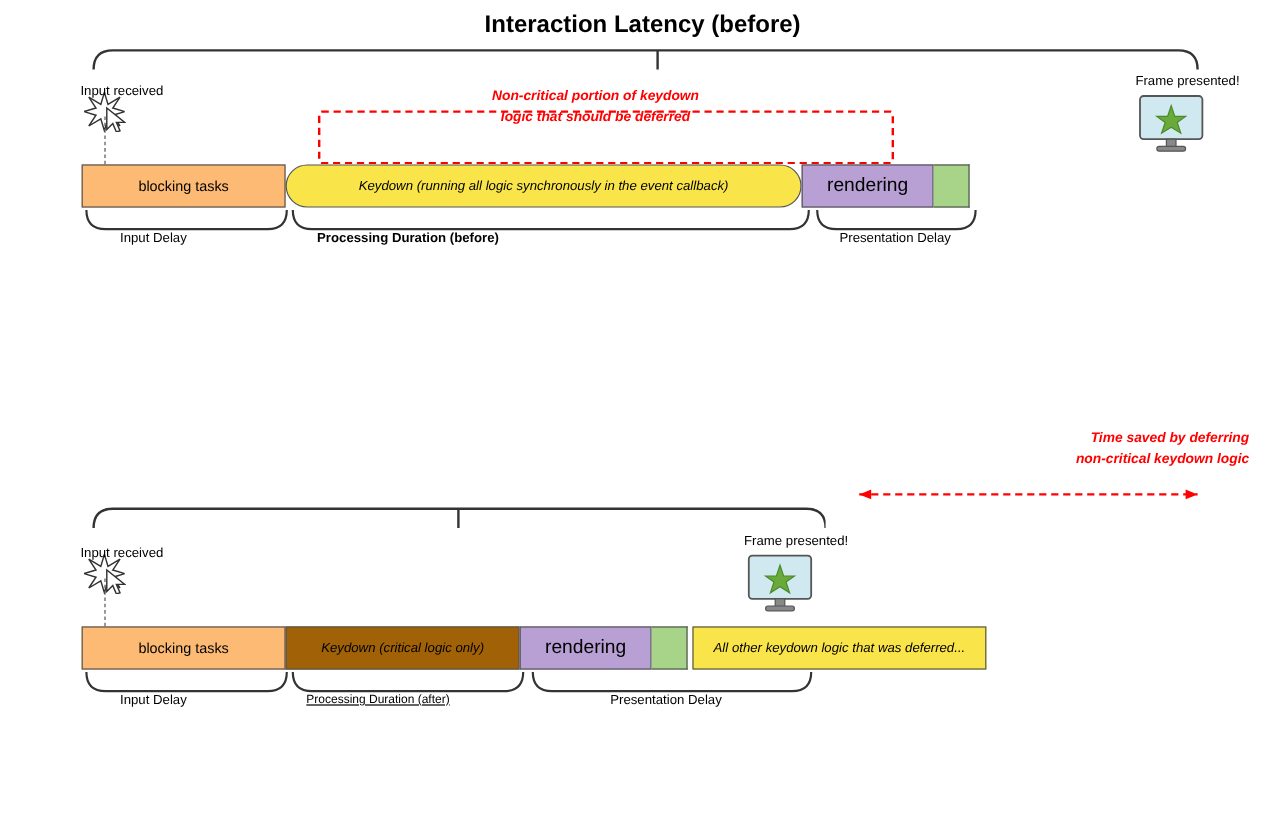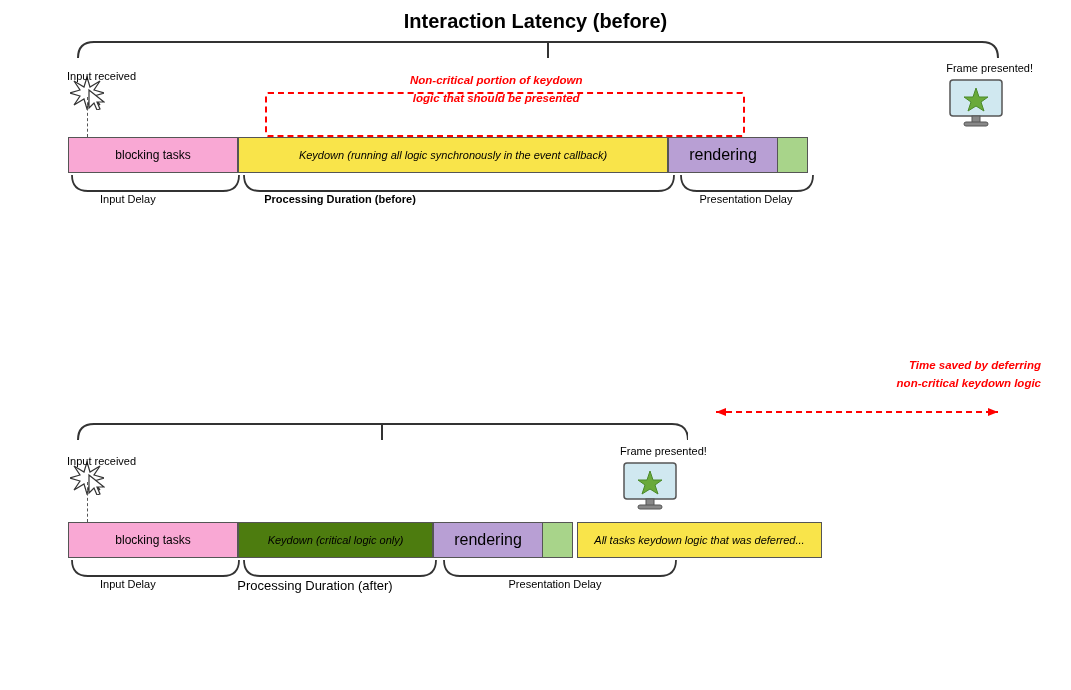--- a/index.html
+++ b/index.html
@@ -41,21 +41,21 @@
       height: 36px;
       display: flex;
       align-items: center;
       justify-content: center;
       font-size: 16px;
       border: 1.5px solid #555;
       white-space: nowrap;
     }
 
     .bar-blocking {
-      background: #f9a8d4;
+      background: #fdba74;
       width: 170px;
       font-size: 12px;
     }
     .bar-keydown-before {
       background: #f9e44a;
       width: 430px;
       font-size: 11px;
       font-style: italic;
     }
     .bar-rendering-before {
@@ -71,21 +71,21 @@
     
     .bottom-diagram {
       position: absolute;
       top: 355px;
       left: 30px;
       right: 30px;
       height: 310px;
     }
 
     .bar-keydown-after {
-      background: #4d7c0f;
+      background: #a16207;
       width: 195px;
       font-size: 11px;
       font-style: italic;
     }
     .bar-rendering-after {
       background: #b89fd4;
       width: 110px;
     }
     .bar-green-after {
       background: #a8d48a;
@@ -147,28 +147,28 @@
 
       <rect x="18" y="44" width="24" height="4" rx="2" fill="#888" stroke="#555" stroke-width="1"></rect>
 
       <polygon points="30,10 33,19 42,19 35,24 38,33 30,28 22,33 25,24 18,19 27,19" fill="#6aaa3a" stroke="#4a8a2a" stroke-width="1"></polygon>
     </svg>
   </div>
 
   <div style="position:absolute;top:82px;left:235px;width:480px;height:45px;border:2px dashed red;border-radius:3px;"></div>
   <div style="position:absolute;top:60px;left:380px;text-align:center;">
     <span class="red-italic-bold" style="white-space:pre-line;font-size:11.5px;">Non-critical portion of keydown
-logic that should be presented</span>
+logic that should be deferred</span>
   </div>
 
   <div class="bars-row" style="top:127px;left:38px;">
     <div class="bar bar-blocking">
       <span>blocking tasks</span>
     </div>
-    <div class="bar bar-keydown-before" style="padding:0 8px;">
+    <div class="bar bar-keydown-before" style="padding:0 8px;border-radius:18px;">
       <span>Keydown (running all logic synchronously in the event callback)</span>
     </div>
     <div class="bar bar-rendering-before">
       <span>rendering</span>
     </div>
     <div class="bar bar-green-before"></div>
   </div>
 
   <svg style="position:absolute;top:163px;left:38px;" width="175" height="22">
     <path d="M4,2 Q4,18 20,18 L155,18 Q171,18 171,2" fill="none" stroke="#333" stroke-width="1.8"></path>
@@ -235,31 +235,31 @@
       <span>blocking tasks</span>
     </div>
     <div class="bar bar-keydown-after" style="padding:0 8px;">
       <span>Keydown (critical logic only)</span>
     </div>
     <div class="bar bar-rendering-after">
       <span>rendering</span>
     </div>
     <div class="bar bar-green-after"></div>
     <div class="bar bar-deferred" style="margin-left:4px;padding:0 8px;">
-      <span>All tasks keydown logic that was deferred...</span>
+      <span>All other keydown logic that was deferred...</span>
     </div>
   </div>
 
   <svg style="position:absolute;top:203px;left:38px;" width="175" height="22">
     <path d="M4,2 Q4,18 20,18 L155,18 Q171,18 171,2" fill="none" stroke="#333" stroke-width="1.8"></path>
   </svg>
   <div style="position:absolute;top:223px;left:70px;font-size:11px;text-align:center;white-space:nowrap;">Input Delay</div>
 
   <svg style="position:absolute;top:203px;left:210px;" width="200" height="22">
     <path d="M4,2 Q4,18 20,18 L180,18 Q196,18 196,2" fill="none" stroke="#333" stroke-width="1.8"></path>
   </svg>
-  <div style="position:absolute;top:223px;left:285px;font-size:13px;text-align:center;white-space:nowrap;transform:translateX(-50%);">Processing Duration (after)</div>
+  <div style="position:absolute;top:223px;left:285px;font-size:10px;text-align:center;white-space:nowrap;transform:translateX(-50%);text-decoration:underline;">Processing Duration (after)</div>
 
   <svg style="position:absolute;top:203px;left:410px;" width="240" height="22">
     <path d="M4,2 Q4,18 20,18 L220,18 Q236,18 236,2" fill="none" stroke="#333" stroke-width="1.8"></path>
   </svg>
   <div style="position:absolute;top:223px;left:525px;font-size:11px;text-align:center;white-space:nowrap;transform:translateX(-50%);">Presentation Delay</div>
 </div>
 
 </body></html>

